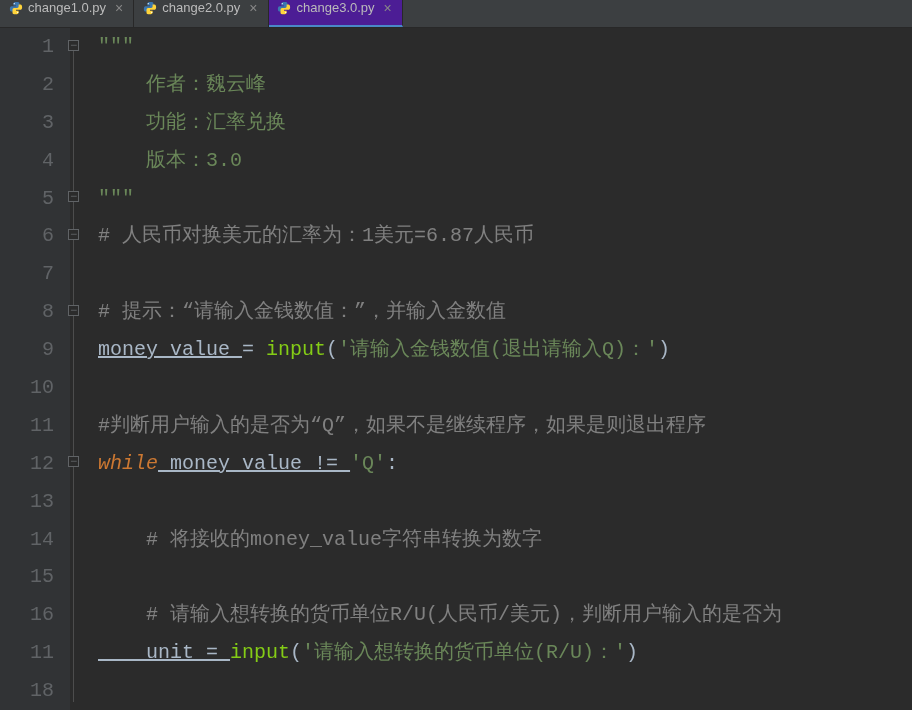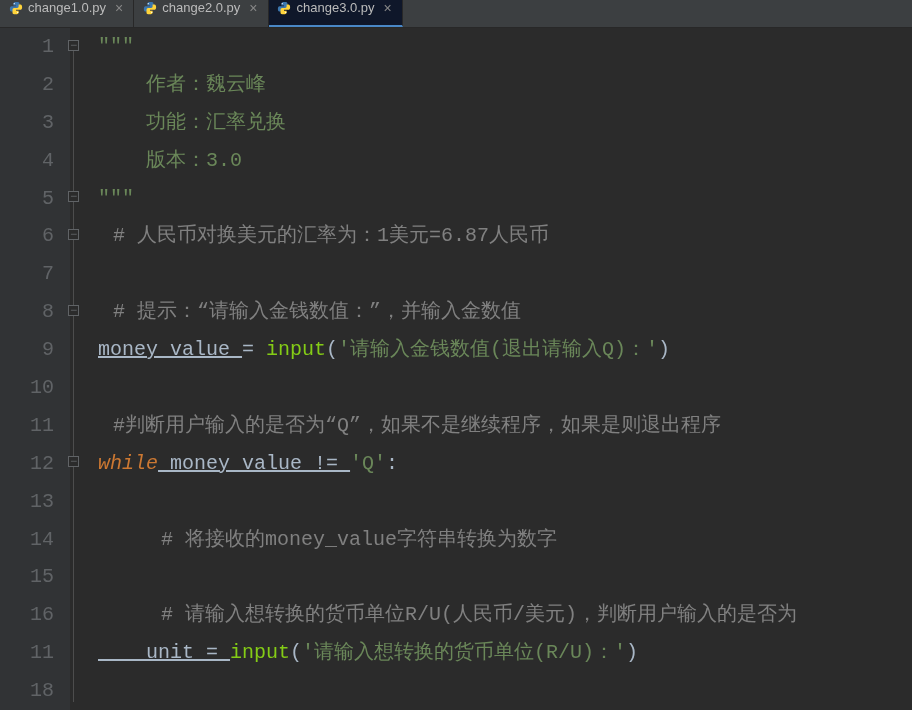--- a/index.html
+++ b/index.html
@@ -23,21 +23,21 @@
       align-items: flex-start;
       padding: 0 8px;
       border-right: 1px solid #282828;
       color: #bbbbbb;
       font-size: 13px;
       cursor: pointer;
       gap: 5px;
       font-family: -apple-system, BlinkMacSystemFont, 'Segoe UI', sans-serif;
     }
     .tab.active {
-      background: #0f172a;
+      background: #4c1d95;
       border-bottom: 2px solid #4a88c7;
     }
     .tab-icon {
       width: 15px;
       height: 15px;
       display: flex;
       align-items: center;
       justify-content: center;
     }
     .tab-close {
@@ -95,21 +95,21 @@
       line-height: 37.9px;
       white-space: pre;
       font-size: 20px;
     }
     .gut-line {
       height: 37.9px;
       line-height: 37.9px;
       font-size: 20px;
     }
     .c-string  { color: #6a8759; }
-    .c-comment { color: #808080; margin-left: 15px; }
+    .c-comment { color: #808080; }
     .c-keyword { color: #cc7832; font-style: italic; }
     .c-builtin { color: #84cc16; }
     .c-ident   { color: #a9b7c6; text-decoration: underline; }
     .c-op      { color: #a9b7c6; }
   </style>
 </head>
 <body>
 
 <div class="tab-bar">
   <div class="tab">

